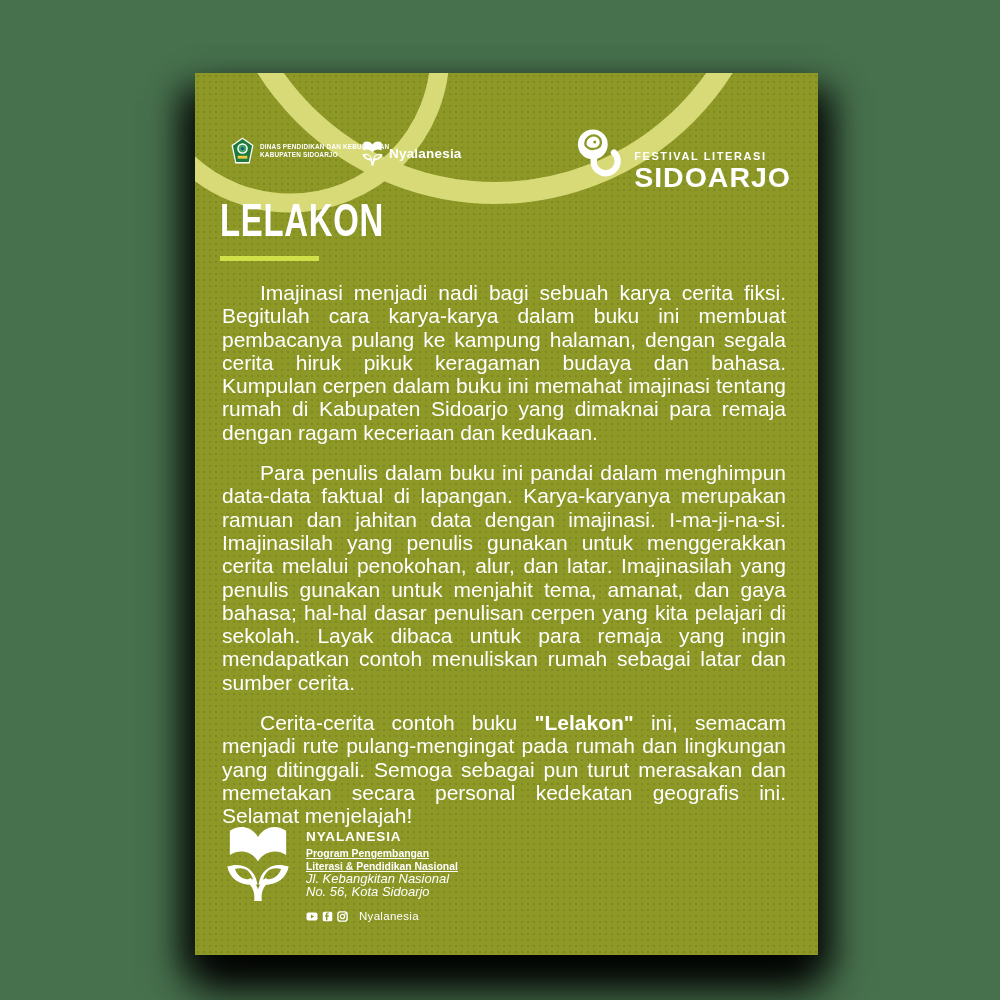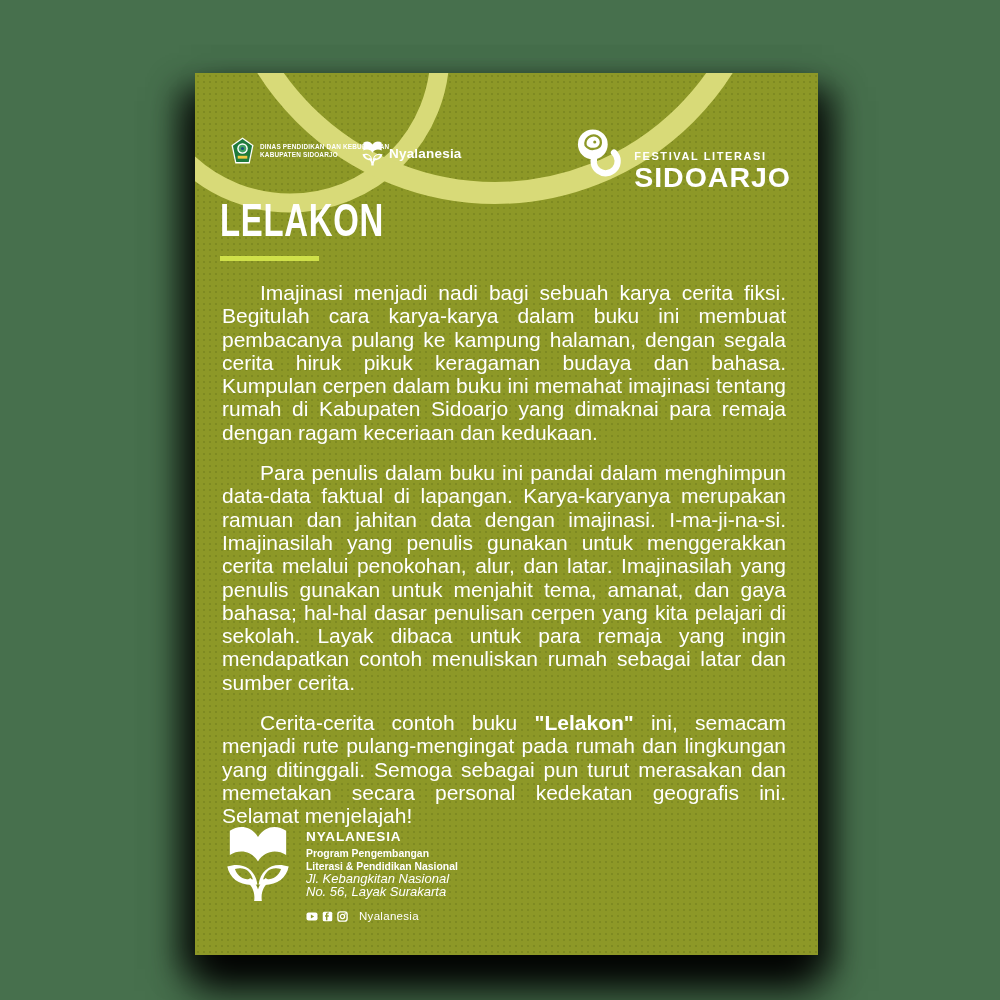--- a/index.html
+++ b/index.html
@@ -38,21 +38,21 @@
     position:absolute;left:27px;top:196px;width:564px;color:#fff;
     font-size:21px;line-height:23.3px;text-align:justify;margin-top:12px;
   }
   .bodytext p{margin:0 0 17px 0;text-indent:38px;}
   .bodytext strong{font-weight:bold;}
   
   .footer{position:absolute;left:31px;top:752px;display:flex;gap:16px;color:#fff;}
   .flogo{flex:0 0 auto;}
   .ftext{padding-top:4px;}
   .org{font-size:13.5px;font-weight:bold;letter-spacing:0.9px;margin-bottom:4px;}
-  .fline{font-size:10.4px;font-weight:bold;line-height:12.6px;}
+  .fline{font-size:10.4px;font-weight:bold;line-height:12.6px;text-decoration:underline;}
   .addr{font-size:13px;font-weight:normal;font-style:italic;line-height:12.6px;}
   .social{display:flex;align-items:center;gap:4px;margin-top:12px;}
   .handle{font-size:11.5px;margin-left:7px;letter-spacing:0.3px;}
 </style>
 </head>
 <body>
 
 <svg width="0" height="0" style="position:absolute" aria-hidden="true">
   <defs>
     <g id="nyalamark">
@@ -119,21 +119,21 @@
 
   <div class="footer">
     <svg class="flogo" width="64" height="78" viewBox="0 0 100 120">
       <use href="#nyalamark" fill="#ffffff"></use>
     </svg>
     <div class="ftext">
       <div class="org">NYALANESIA</div>
       <div class="fline">Program Pengembangan</div>
       <div class="fline">Literasi &amp; Pendidikan Nasional</div>
       <div class="addr">Jl. Kebangkitan Nasional</div>
-      <div class="addr">No. 56, Layak Surakarta</div>
+      <div class="addr">No. 56, Kota Sidoarjo</div>
       <div class="social">
         <svg width="12" height="11" viewBox="0 0 11 11">
           <rect width="11" height="8" y="1.5" rx="2" fill="#ffffff"></rect>
           <path d="M4.4 3.4 L7.6 5.5 L4.4 7.6 Z" fill="#8d9827"></path>
         </svg>
         <svg width="11" height="11" viewBox="0 0 11 11">
           <rect x="0.75" y="0.75" width="9.5" height="9.5" rx="1.5" fill="#ffffff"></rect>
           <path d="M6.9 2.6 H6 c-0.35 0 -0.6 0.3 -0.6 0.7 v1 h1.5 l-0.2 1.4 H5.4 v3.6 H3.95 V5.7 H3 V4.3 h0.95 v-1 c0 -1.05 0.7 -1.75 1.75 -1.75 h1.2 Z" fill="#8d9827"></path>
         </svg>
         <svg width="11" height="11" viewBox="0 0 11 11">

